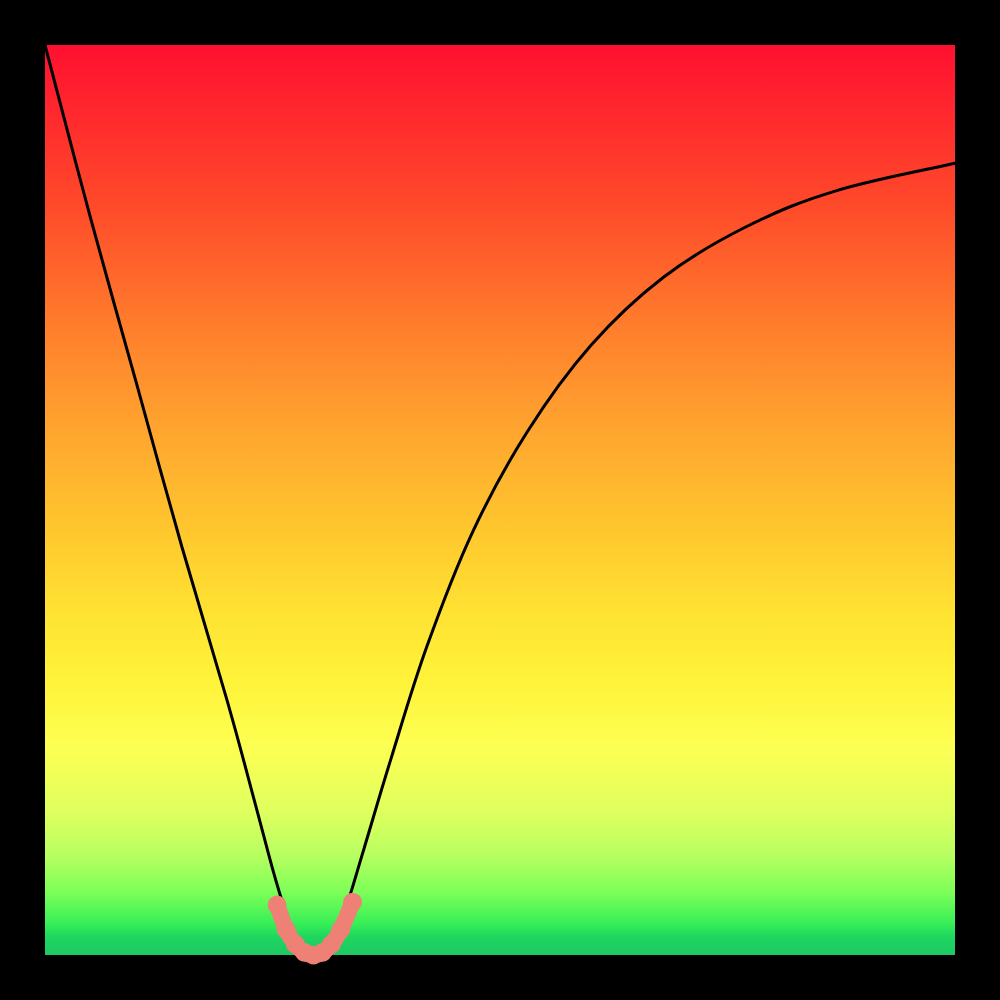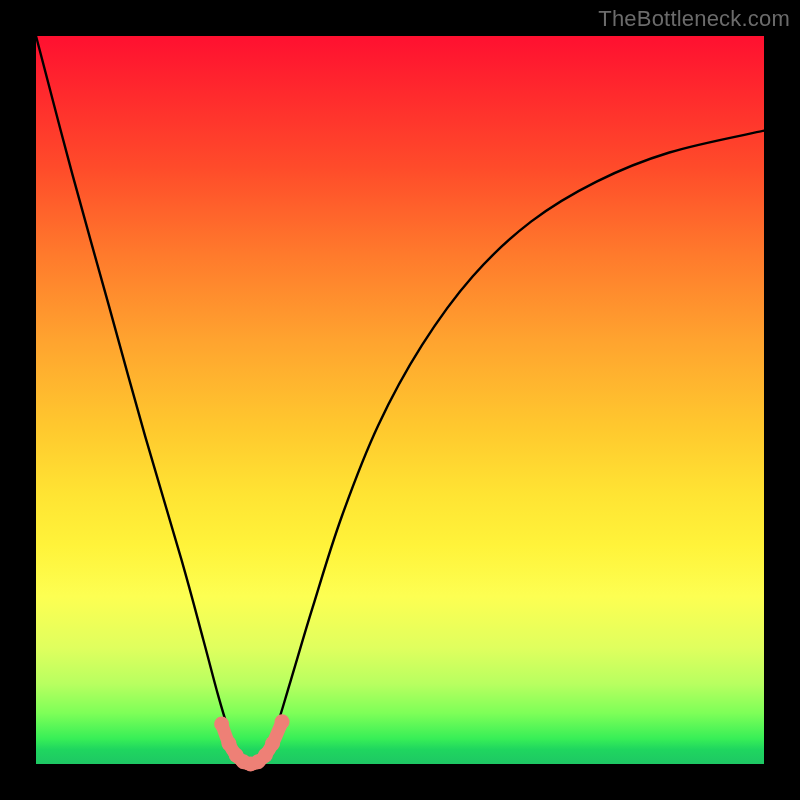--- a/index.html
+++ b/index.html
@@ -57,21 +57,20 @@
     top: 0;
     width: 728px;
     height: 728px;
     overflow: visible;
   }
 </style>
 </head>
 <body>
 
 <div class="frame">
-  <div class="watermark">TheBottleneck.com</div>
   <div class="plot">
     <svg class="curve" viewBox="0 0 728 728">
       <path id="curve-path" fill="none" stroke="#000000" stroke-width="2.4" stroke-linecap="round" stroke-linejoin="round" d="M 0 0 C 6.552 24.897599999999986, 23.296 89.83519999999993, 36.4 138.31999999999994 C 49.504 186.80479999999994, 59.696 222.18560000000002, 72.8 269.36 C 85.904 316.5344, 96.096 354.536, 109.2 400.4 C 122.304 446.26399999999995, 135.11679999999998 487.4688, 145.6 524.16 C 156.0832 560.8512, 160.888 579.9976, 167.44 604.24 C 173.992 628.4824, 177.4136 642.46, 182 658.84 C 186.5864 675.22, 189.644 685.1499200000001, 192.92000000000002 695.24 C 196.19600000000003 705.33008, 197.57920000000001 709.5233599999999, 200.20000000000002 714.896 C 202.82080000000002 720.26864, 204.8592 722.7292799999999, 207.48 725.088 C 210.1008 727.44672, 212.1392 728, 214.76 728 C 217.3808 728, 219.4192 727.44672, 222.04 725.088 C 224.6608 722.7292799999999, 226.04399999999998 720.9238399999999, 229.32 714.896 C 232.596 708.86816, 235.6536 704.31088, 240.24 691.6 C 244.8264 678.88912, 248.248 665.9015999999999, 254.79999999999998 644.28 C 261.352 622.6584, 267.4672 600.964, 276.64 571.48 C 285.8128 541.996, 293.9664 513.24, 305.76 480.48 C 317.55359999999996 447.72, 327.74559999999997 420.27439999999996, 342.15999999999997 389.47999999999996 C 356.57439999999997 358.68559999999997, 368.8048 336.26320000000004, 385.84000000000003 309.40000000000003 C 402.87520000000006 282.5368, 417.144 262.5168, 436.8 240.23999999999995 C 456.456 217.96319999999994, 472.7632 202.67519999999996, 495.04 185.64 C 517.3168000000001 168.6048, 535.6624 158.04880000000003, 560.5600000000001 145.60000000000002 C 585.4576000000001 133.15120000000002, 603.2208 125.65280000000003, 633.36 116.48000000000002 C 663.4992 107.30720000000001, 710.9648 98.57119999999999, 728 94.63999999999999"></path>
       <path id="marker-path" fill="none" stroke-linecap="round" stroke-linejoin="round" d="M 185.64000000000001 687.96 C 186.9504 691.4980800000001, 190.2992 701.98128, 192.92000000000002 707.616 C 195.54080000000002 713.25072, 197.57920000000001 715.988, 200.20000000000002 719.264 C 202.82080000000002 722.54, 204.8592 724.24352, 207.48 725.816 C 210.1008 727.3884800000001, 212.1392 728, 214.76 728 C 217.3808 728, 219.4192 727.3884800000001, 222.04 725.816 C 224.6608 724.24352, 226.6992 722.54, 229.32 719.264 C 231.9408 715.988, 233.58607999999998 713.64384, 236.6 707.616 C 239.61392 701.58816, 244.36048000000002 689.7072, 246.06400000000002 685.776" stroke="#ee8076" stroke-width="13"></path>
       <g id="marker-dots">
           <circle cx="185.64000000000001" cy="687.96" r="7.5" fill="#ee8076"></circle>
           <circle cx="192.92000000000002" cy="707.616" r="7.5" fill="#ee8076"></circle>
           <circle cx="200.20000000000002" cy="719.264" r="7.5" fill="#ee8076"></circle>
           <circle cx="207.48" cy="725.816" r="7.5" fill="#ee8076"></circle>
           <circle cx="214.76" cy="728" r="7.5" fill="#ee8076"></circle>

